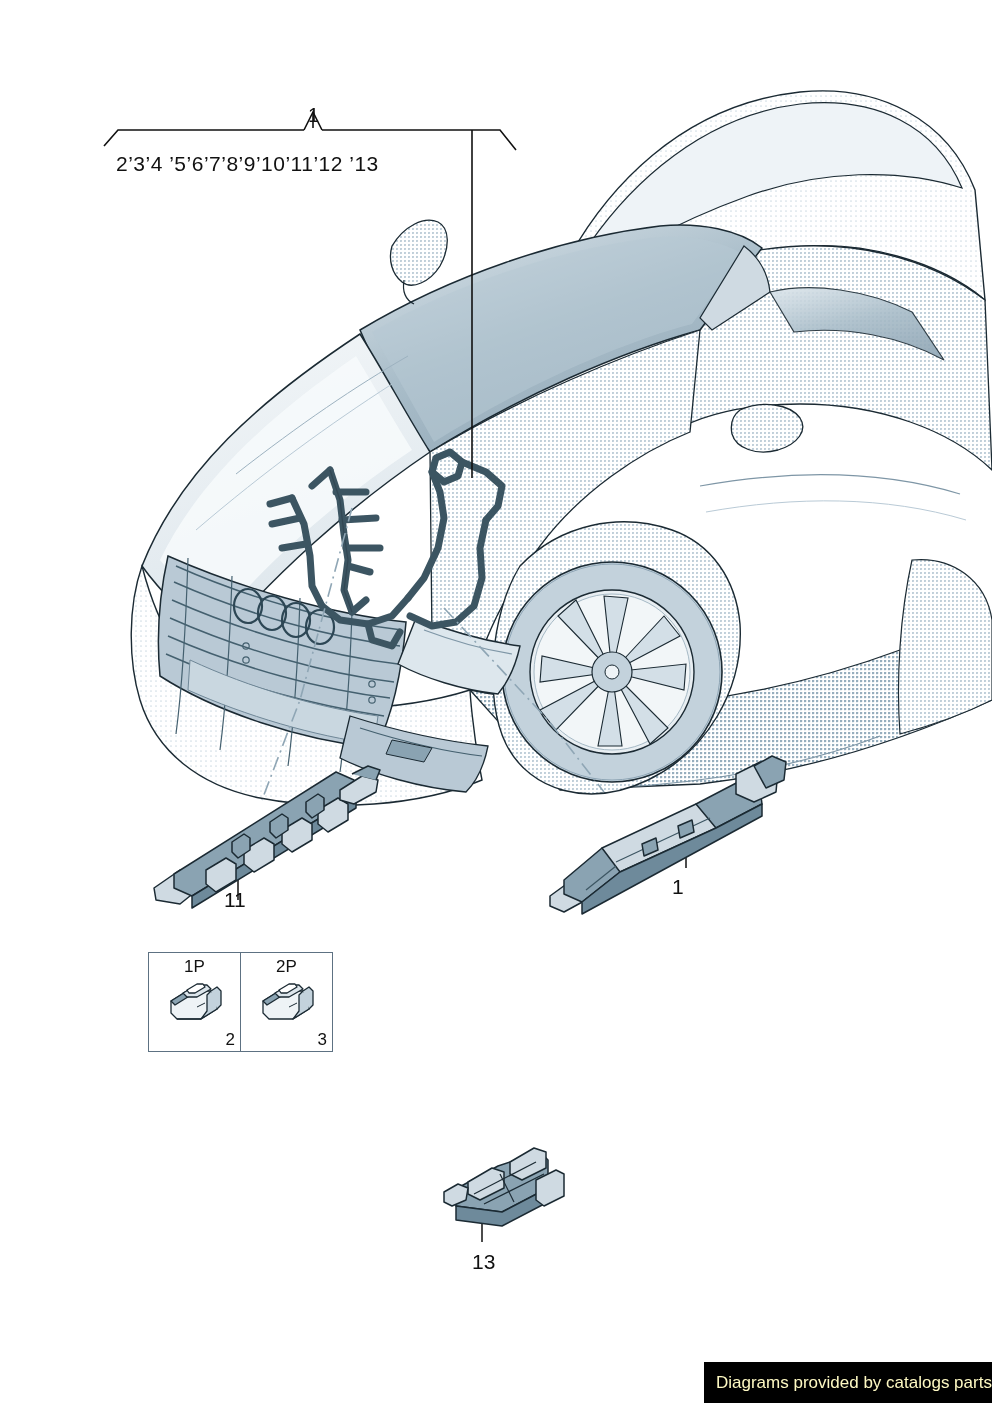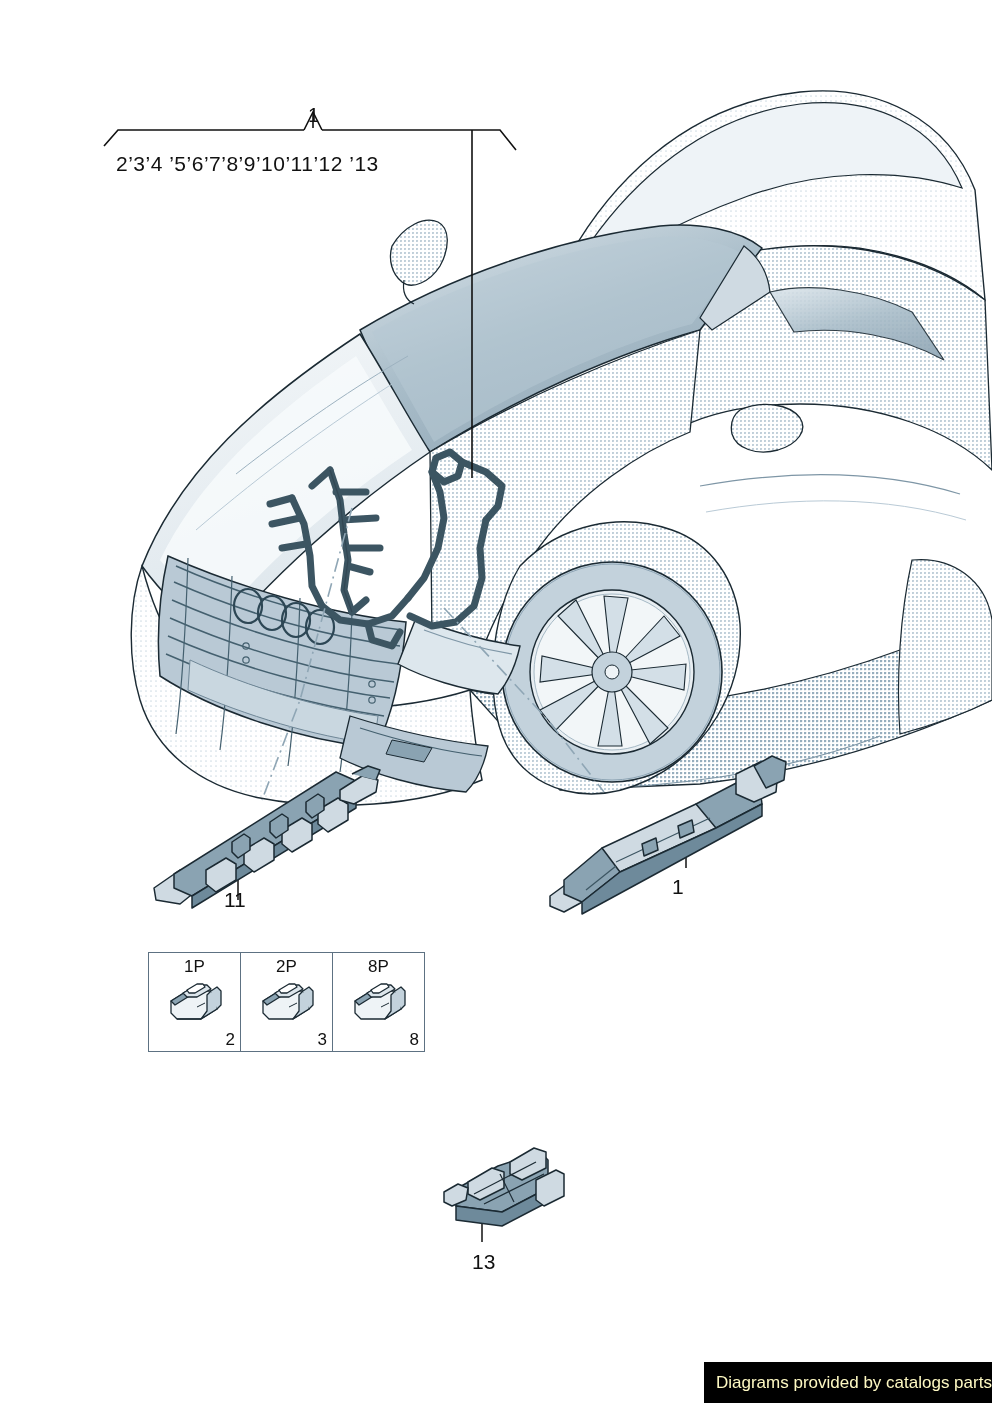--- a/index.html
+++ b/index.html
@@ -336,37 +336,20 @@
               <path d="M34,40 L50,30 L50,18 L44,12 L40,16 L40,32 Z" fill="#c3d2dc"></path>
               <path d="M16,14 L30,6 L40,6 L44,10 L30,18 L20,18 Z" fill="#dce5eb"></path>
               <path d="M20,11 L30,5 L36,5 L38,8 L28,14 L22,14 Z" fill="#ffffff"></path>
               <path d="M44,12 L50,8 L54,12 L54,26 L50,30" fill="#c3d2dc"></path>
               <path d="M30,28 L38,24" fill="none" stroke-width="1"></path>
             </g>
           </svg>
         </span>
         <span class="idx">3</span>
       </div>
-      <div class="cell">
-        <span class="pin">8P</span>
-        <span class="plug">
-          <svg width="56" height="44" viewBox="0 0 56 44">
-            <g stroke="#1b2a33" stroke-width="1.3" stroke-linejoin="round">
-              <path d="M4,22 L20,12 L44,12 L50,18 L50,30 L34,40 L10,40 L4,34 Z" fill="#eef3f6"></path>
-              <path d="M4,22 L20,12 L24,16 L8,26 Z" fill="#8aa3b2"></path>
-              <path d="M34,40 L50,30 L50,18 L44,12 L40,16 L40,32 Z" fill="#c3d2dc"></path>
-              <path d="M16,14 L30,6 L40,6 L44,10 L30,18 L20,18 Z" fill="#dce5eb"></path>
-              <path d="M20,11 L30,5 L36,5 L38,8 L28,14 L22,14 Z" fill="#ffffff"></path>
-              <path d="M44,12 L50,8 L54,12 L54,26 L50,30" fill="#c3d2dc"></path>
-              <path d="M30,28 L38,24" fill="none" stroke-width="1"></path>
-            </g>
-          </svg>
-        </span>
-        <span class="idx">8</span>
-      </div>
     </div>
 
     <div class="grid-row">
     </div>
   </div>
 
   <div id="watermark">Diagrams provided by catalogs parts</div>
 
 </div>
 

